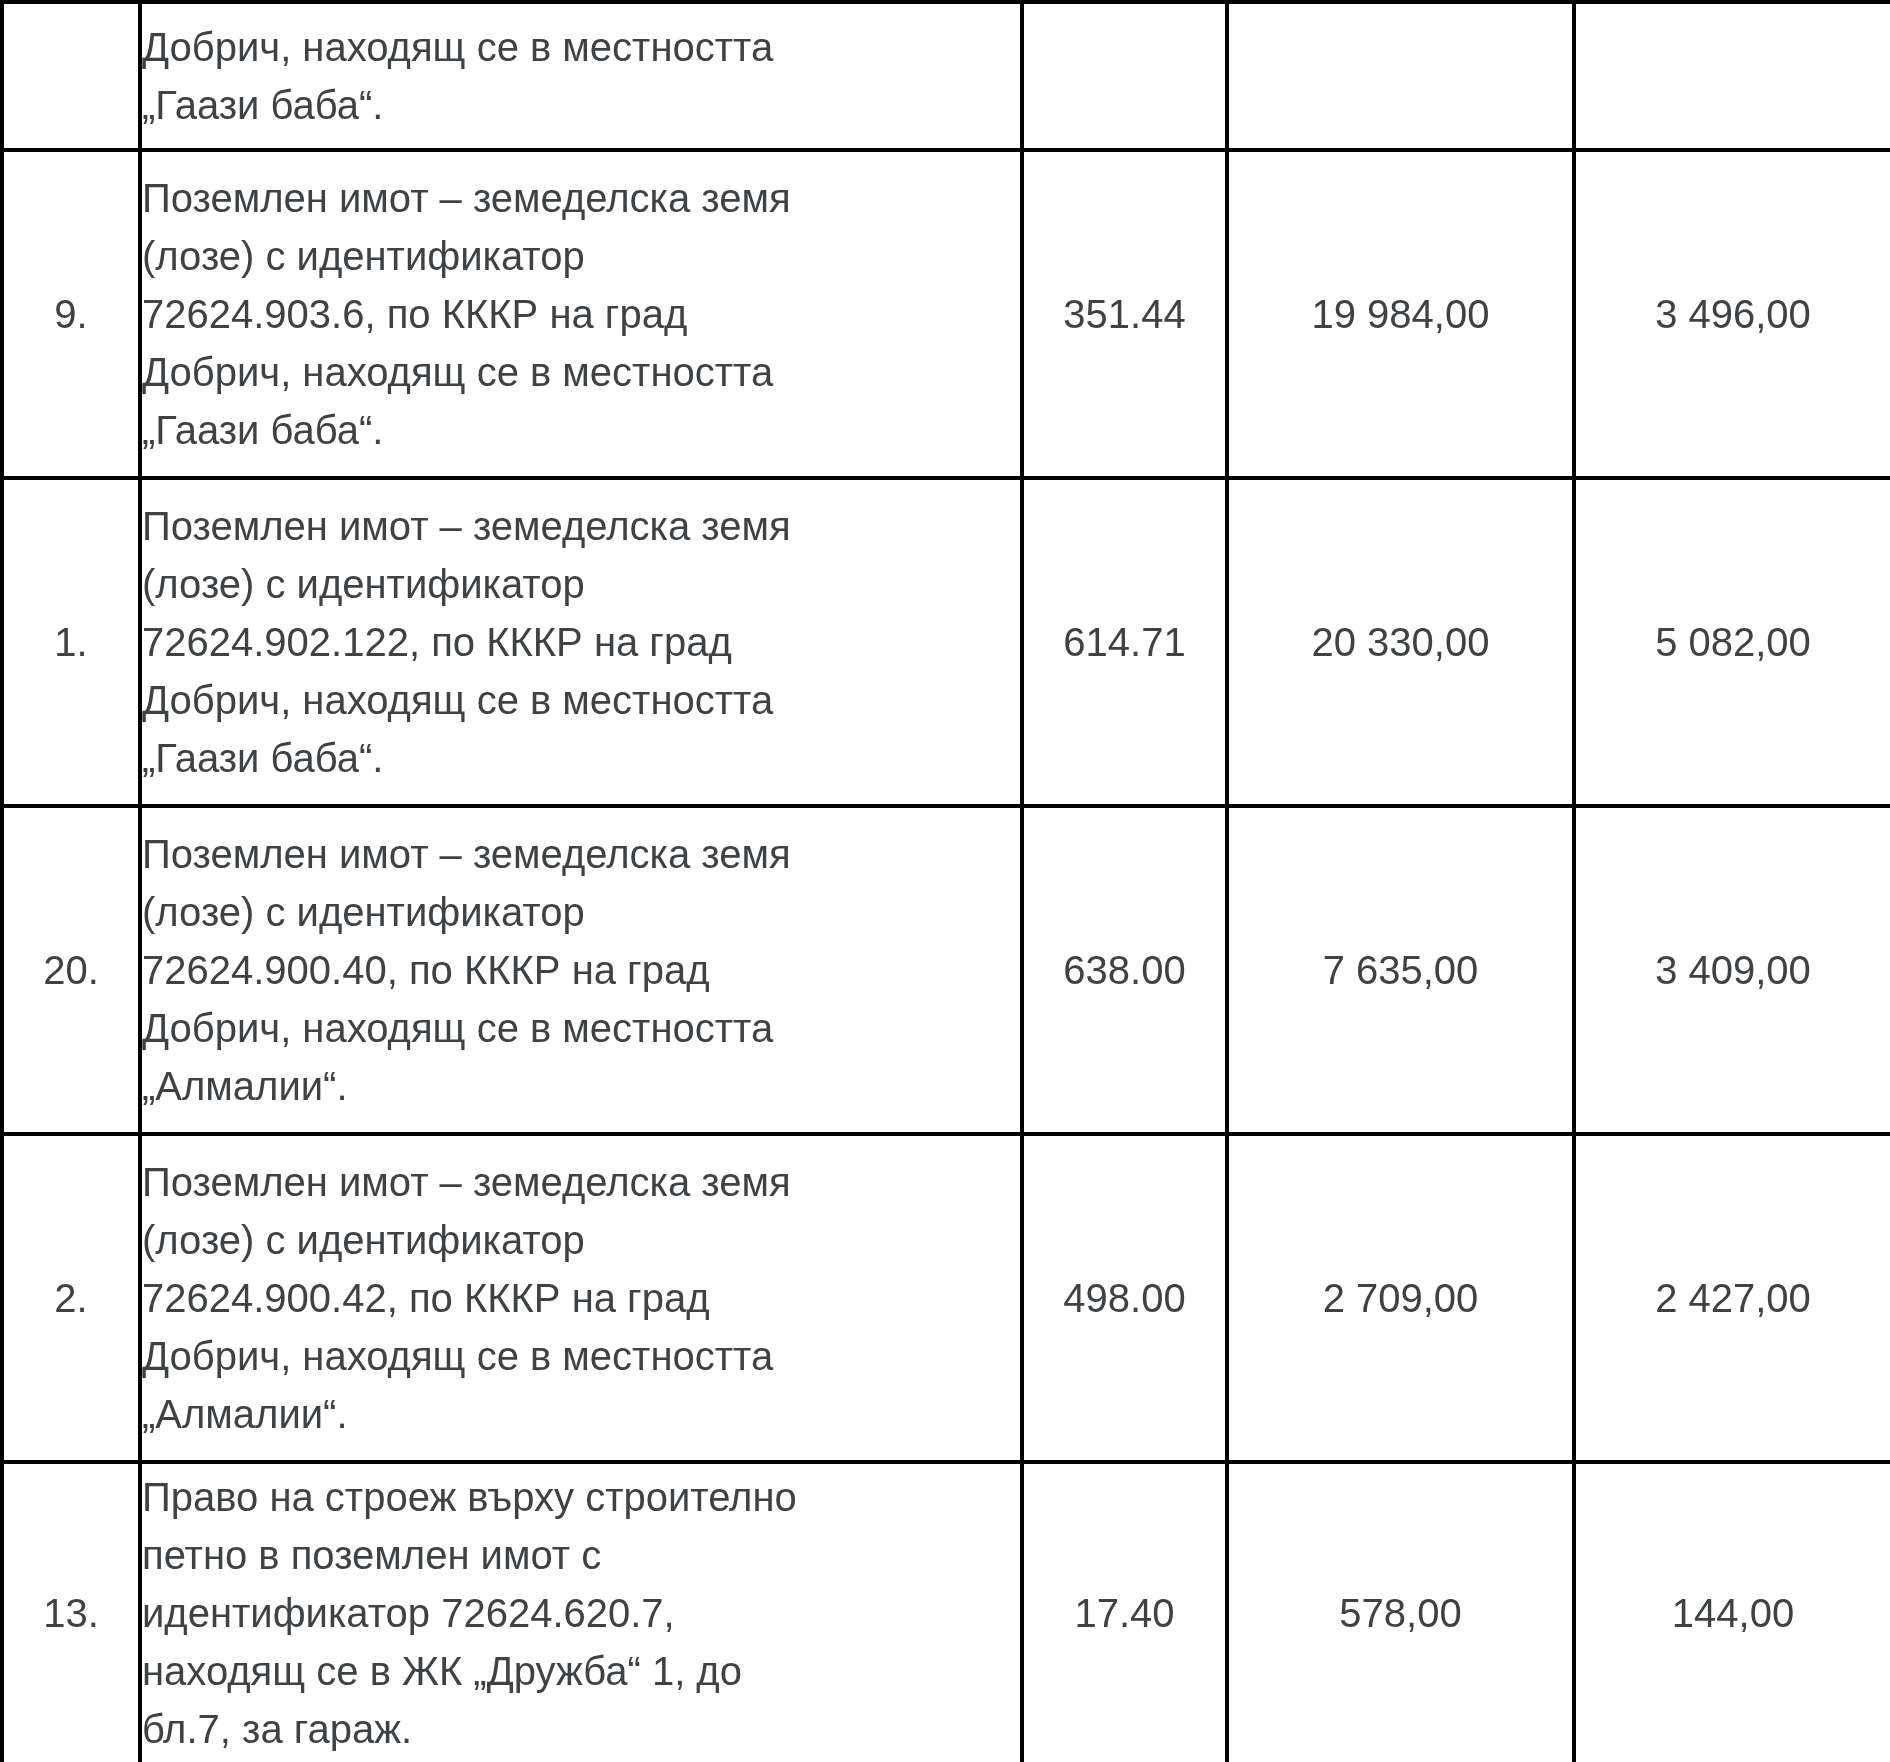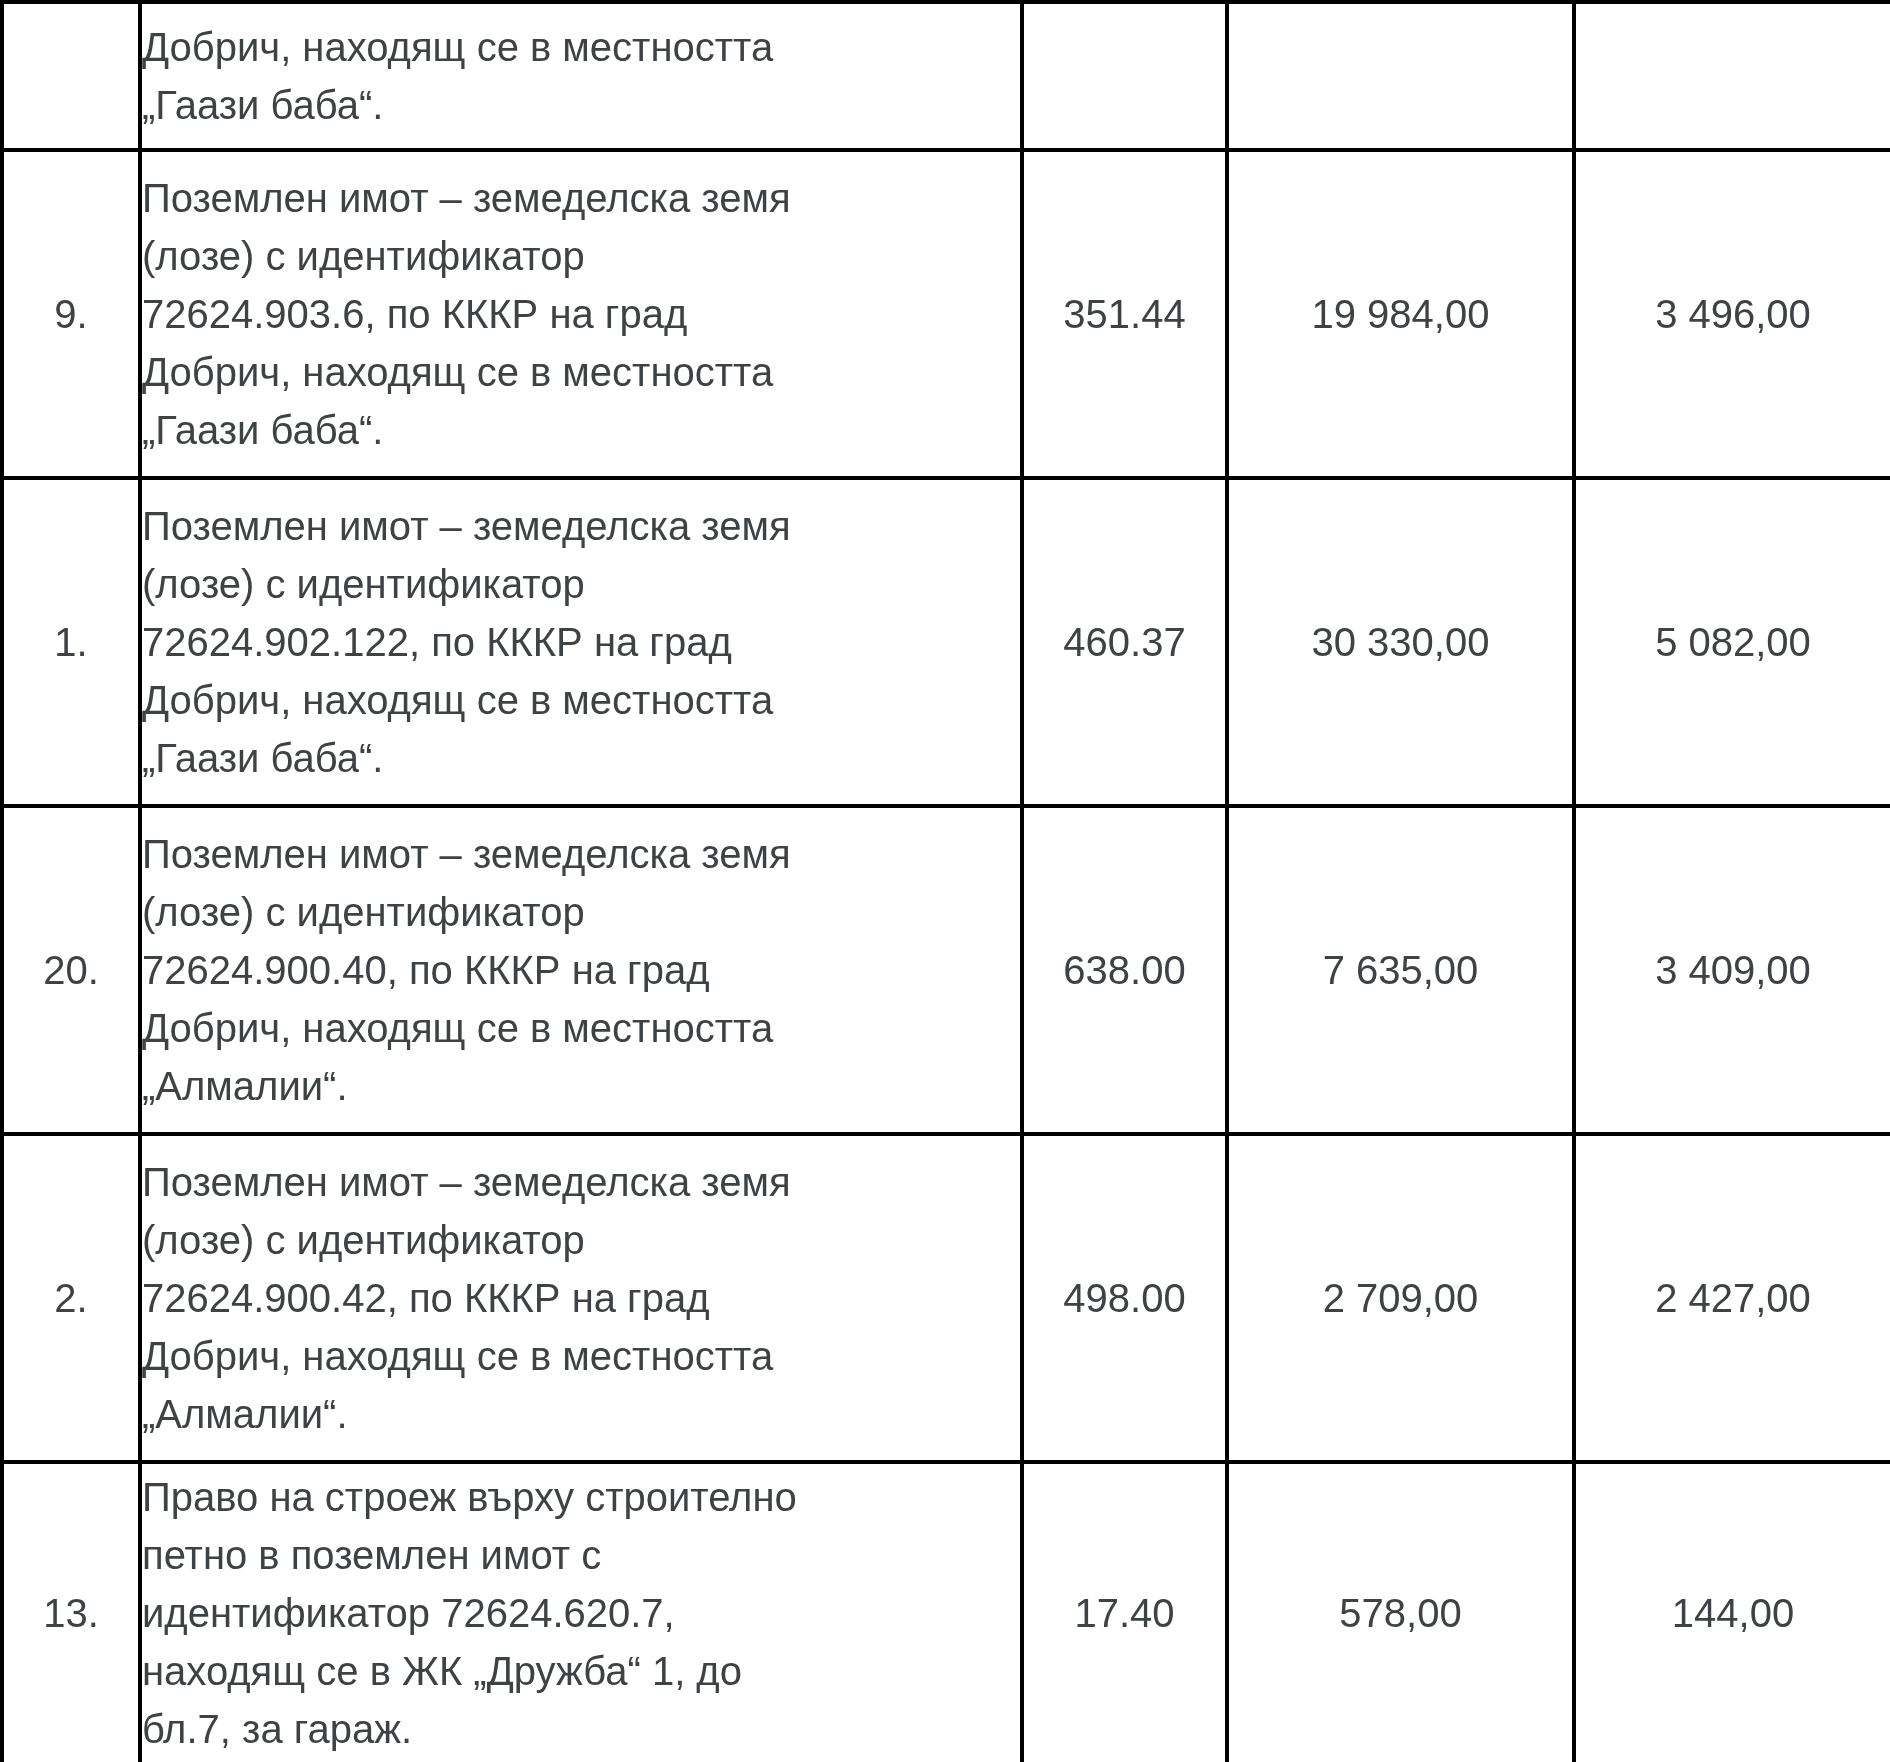--- a/index.html
+++ b/index.html
@@ -79,22 +79,22 @@
       <td class="num-cell">19 984,00</td>
       <td class="num-cell">3 496,00</td>
     </tr>
     <tr class="r2">
       <td class="no-cell">1.</td>
       <td class="desc-cell">Поземлен имот – земеделска земя
 (лозе) с идентификатор
 72624.902.122, по КККР на град
 Добрич, находящ се в местността
 „Гаази баба“.</td>
-      <td class="num-cell">460.37</td>
-      <td class="num-cell">30 330,00</td>
+      <td class="num-cell">614.71</td>
+      <td class="num-cell">20 330,00</td>
       <td class="num-cell">5 082,00</td>
     </tr>
     <tr class="r3">
       <td class="no-cell">20.</td>
       <td class="desc-cell">Поземлен имот – земеделска земя
 (лозе) с идентификатор
 72624.900.40, по КККР на град
 Добрич, находящ се в местността
 „Алмалии“.</td>
       <td class="num-cell">638.00</td>

